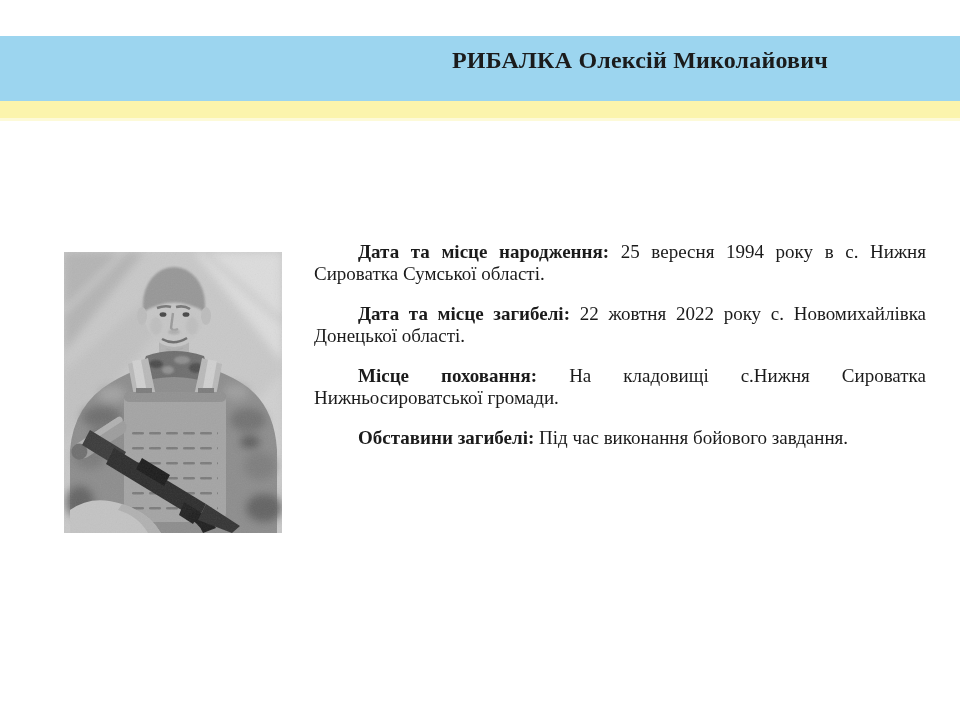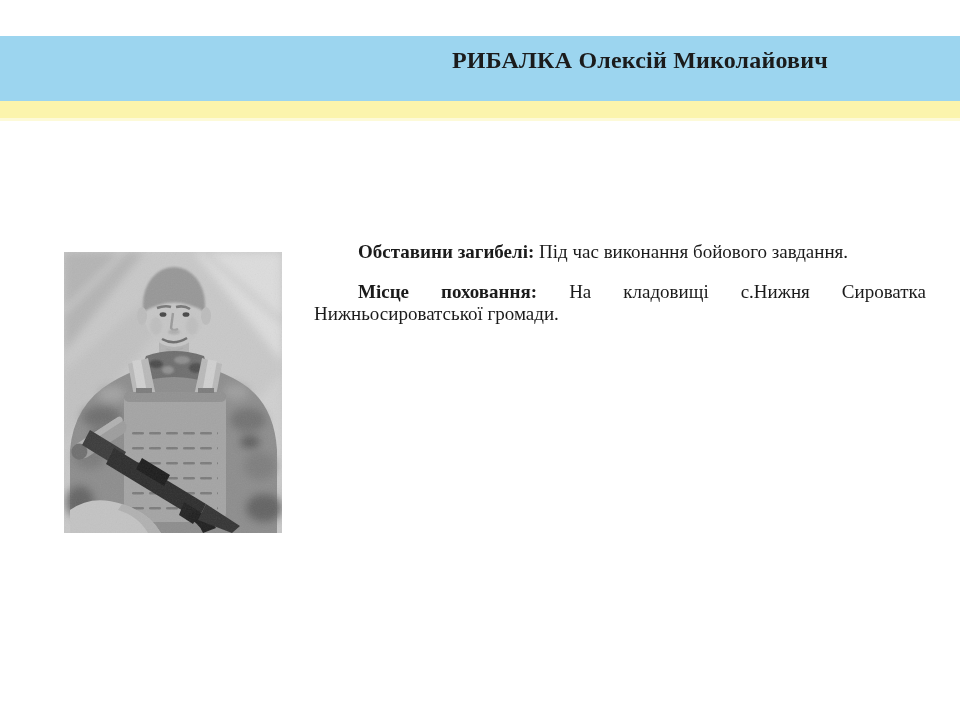--- a/index.html
+++ b/index.html
@@ -170,22 +170,26 @@
           <path d="M58,252 Q86,261 97,281 L84,281 Q74,264 54,258 Z" fill="#a9a9a9" opacity="0.7"></path>
         </g>
       </g>
 
       <rect width="218" height="281" filter="url(#noise)" opacity="0.10"></rect>
     </svg>
   </figure>
 
   <main class="content">
 
+    <p><b>Дата та місце народження:</b>
+      <span>25 вересня 1994 року в с. Нижня Сироватка Сумської області.</span></p>
 
+    <p><b>Дата та місце загибелі:</b>
+      <span>22 жовтня 2022 року с. Новомихайлівка Донецької області.</span></p>
+
+    <p><b>Місце поховання:</b>
+      <span>На кладовищі с.Нижня Сироватка Нижньосироват­ської громади.</span></p>
 
     <p><b>Обставини загибелі:</b>
       <span>Під час виконання бойового завдання.</span></p>
-
-    <p><b>Місце поховання:</b>
-      <span>На кладовищі с.Нижня Сироватка Нижньосироват­ської громади.</span></p>
   </main>
 
 </div>
 
 </body></html>

